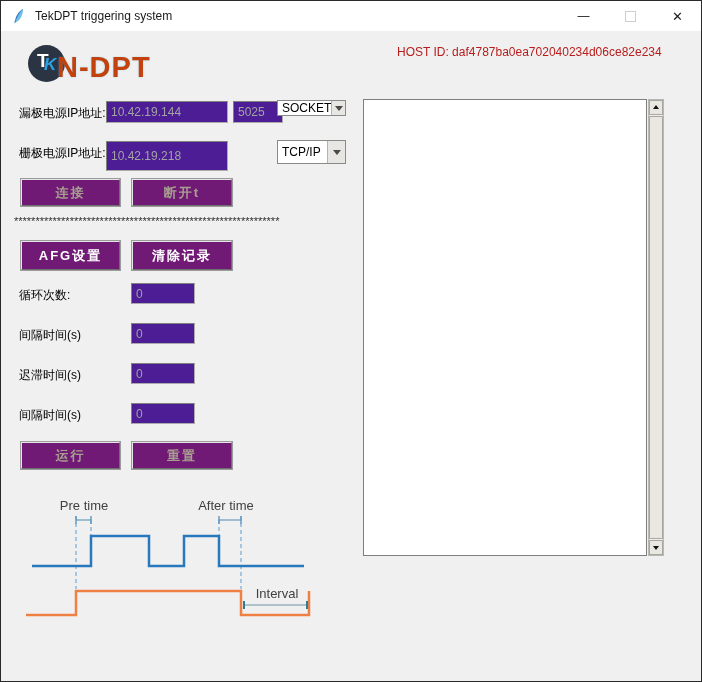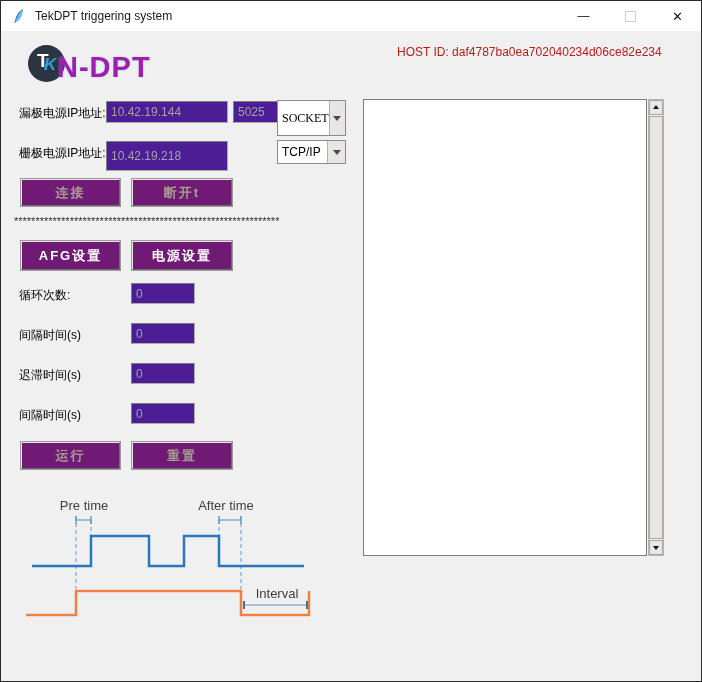--- a/index.html
+++ b/index.html
@@ -15,21 +15,21 @@
   .caption-buttons { margin-left:auto; display:flex; height:100%; }
   .cap-btn { width:47px; height:100%; display:flex; align-items:center; justify-content:center; font-size:13px; color:#1a1a1a; cursor:default; }
   .min-glyph { font-size:12px; color:#1a1a1a; }
   .max-box { width:9px; height:9px; border:1px solid #cfcfcf; }
   .close-glyph { font-size:13px; color:#1a1a1a; }
 
   
   .logo-badge { position:absolute; left:27px; top:44px; width:37px; height:37px; border-radius:50%; background:#2b3442; }
   .logo-t { position:absolute; left:9px; top:5px; color:#ffffff; font-weight:bold; font-size:19px; }
   .logo-k { position:absolute; left:16px; top:10px; color:#29a3e3; font-weight:bold; font-style:italic; font-size:17px; }
-  .logo-text { position:absolute; left:56px; top:50px; font-size:29px; font-weight:bold; color:#a21caf;
+  .logo-text { position:absolute; left:56px; top:50px; font-size:29px; font-weight:bold; color:#c2410c;
                letter-spacing:1px; text-shadow:0 0 2px rgba(105,198,240,.55); }
   .host-id { position:absolute; left:396px; top:44px; font-size:12px; color:#b91c1c; }
 
   
   .lbl { position:absolute; font-size:12px; color:#000000; white-space:nowrap; }
   .entry { position:absolute; box-sizing:border-box; background:#4c1d95; border:1px solid;
            border-color:#7f7f7f #ababab #ababab #7f7f7f; font-size:12px; color:#a3a3a3;
            padding:0 4px; font-family:inherit; outline:none; }
   .combo { position:absolute; box-sizing:border-box; background:#ffffff; border:1px solid #8a8a8a;
            display:flex; align-items:center; }
@@ -95,39 +95,39 @@
   <div class="logo-badge">
     <span class="logo-t">T</span>
     <span class="logo-k">K</span>
   </div>
   <div class="logo-text">N-DPT</div>
   <div class="host-id">HOST ID: daf4787ba0ea702040234d06ce82e234</div>
 
   <div class="lbl" style="left:18px; top:104px;">漏极电源IP地址:</div>
   <input class="entry" style="left: 105px; top: 100px; width: 122px; height: 22px;" readonly="" value="10.42.19.144">
   <input class="entry" style="left: 232px; top: 100px; width: 50px; height: 22px;" readonly="" value="5025">
-  <div class="combo" style="left:276px; top:99px; width:69px; height:36px;font-family:Liberation Serif, serif;">
+  <div class="combo" style="left:276px; top:99px; width:69px; height:16px;">
     <span class="combo-text">SOCKET</span>
     <span class="combo-arrow"></span>
   </div>
 
   <div class="lbl" style="left:18px; top:144px;">栅极电源IP地址:</div>
   <input class="entry" style="left: 105px; top: 140px; width: 122px; height: 30px;" readonly="" value="10.42.19.218">
   <div class="combo" style="left:276px; top:139px; width:69px; height:24px;">
     <span class="combo-text">TCP/IP</span>
     <span class="combo-arrow"></span>
   </div>
 
   <button class="btn dim" style="left:20px; top:178px; width:99px; height:27px;">连接</button>
   <button class="btn dim" style="left:131px; top:178px; width:100px; height:27px;">断开t</button>
 
   <div class="sep">**************************************************************</div>
 
   <button class="btn lit" style="left:20px; top:240px; width:99px; height:29px;">AFG设置</button>
-  <button class="btn lit" style="left:131px; top:240px; width:100px; height:29px;">电源设置</button>
+  <button class="btn lit" style="left:131px; top:240px; width:100px; height:29px;">清除记录</button>
 
   <div class="lbl" style="left:18px; top:286px;">循环次数:</div>
   <input class="entry" style="left: 130px; top: 282px; width: 64px; height: 21px;" readonly="" value="0">
 
   <div class="lbl" style="left:18px; top:326px;">间隔时间(s)</div>
   <input class="entry" style="left: 130px; top: 322px; width: 64px; height: 21px;" readonly="" value="0">
 
   <div class="lbl" style="left:18px; top:366px;">迟滞时间(s)</div>
   <input class="entry" style="left: 130px; top: 362px; width: 64px; height: 21px;" readonly="" value="0">
 

